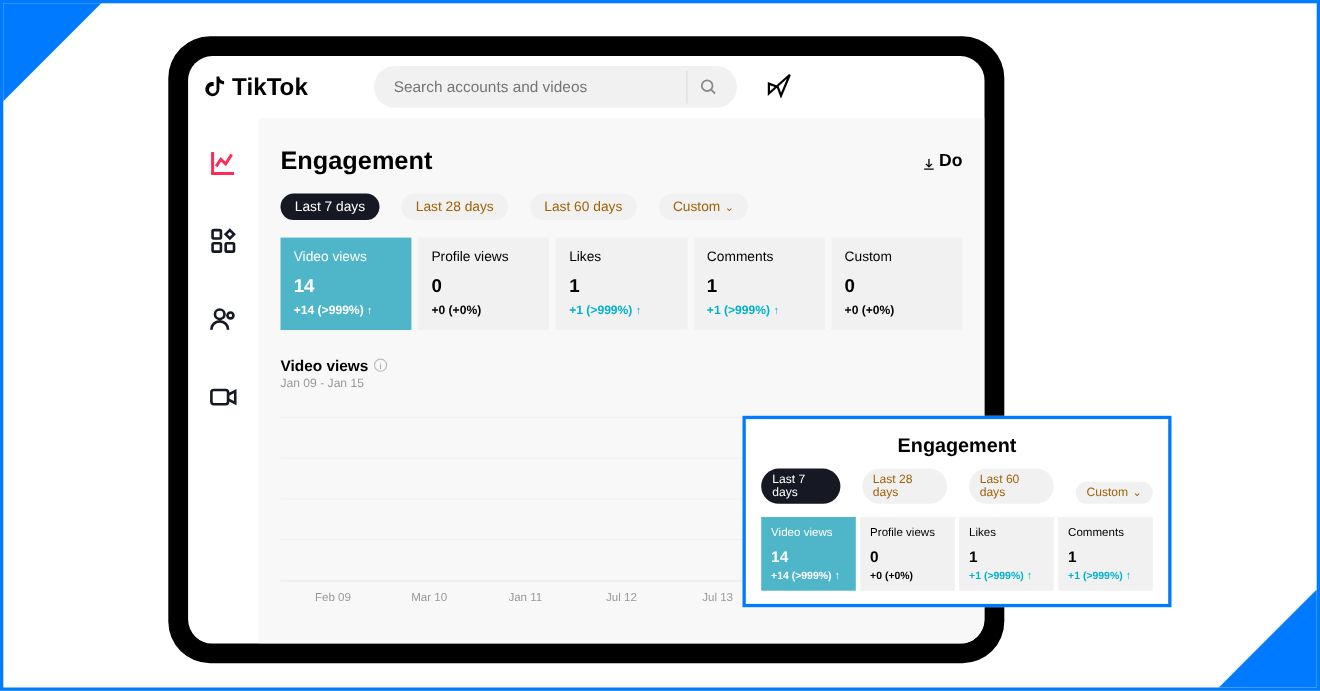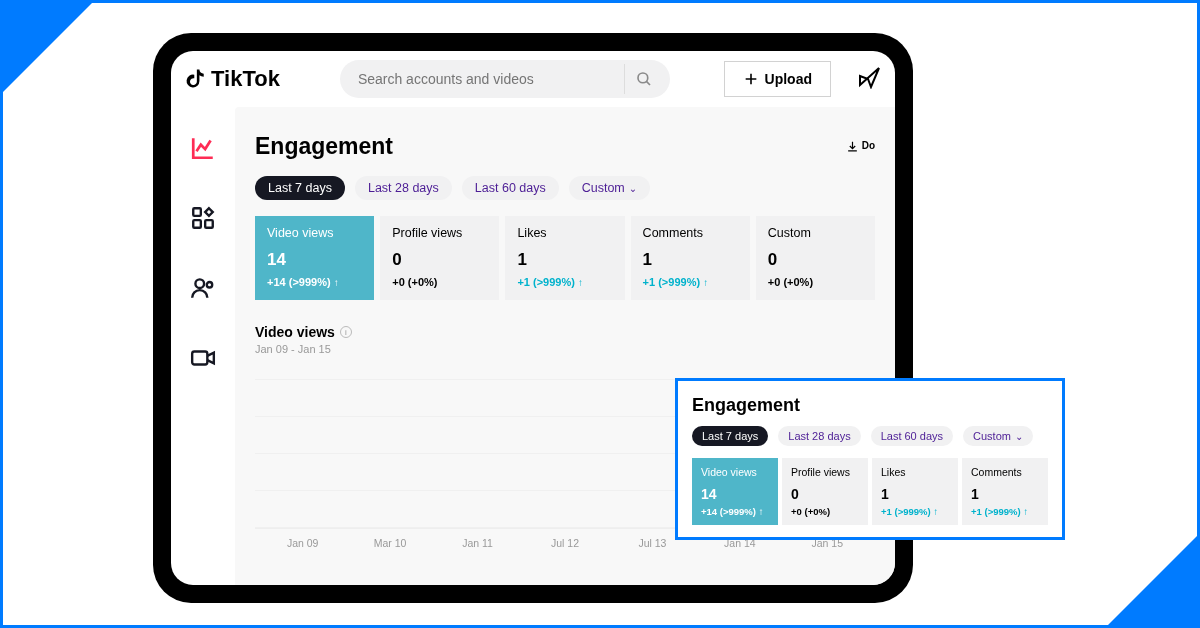--- a/index.html
+++ b/index.html
@@ -96,32 +96,32 @@
     flex: 1;
     background: #f8f8f8;
     padding: 26px 20px 10px 20px;
     border-top-left-radius: 4px;
     position: relative;
   }
   .page-title-row {
     display: flex; justify-content: space-between; align-items: center;
     margin-bottom: 16px;
   }
-  .page-title { font-size: 23px; font-weight: 700; }
-  .download-link { font-size: 10px; font-weight: 600; display: flex; align-items: flex-start; gap: 3px; }
-
-  .range-row { display: flex; gap: 10px; margin-bottom: 16px; align-items: flex-end; }
+  .page-title { font-size: 23px; font-weight: 700; text-align: center; }
+  .download-link { font-size: 16px; font-weight: 600; display: flex; align-items: flex-end; gap: 3px; }
+
+  .range-row { display: flex; gap: 20px; margin-bottom: 16px; align-items: flex-end; }
   .range-pill {
     background: #f1f1f2;
     border-radius: 30px;
     padding: 5px 13px;
     font-size: 12.5px;
     font-weight: 500;
     cursor: pointer;
-    color: #4c1d95;
+    color: #a16207;
   }
   .range-pill.active { background: #161823; color: #fff; }
   .range-pill .chev { font-size: 10px; margin-left: 4px; }
 
   .metrics { display: flex; gap: 6px; margin-bottom: 24px; }
   .metric {
     flex: 1;
     background: #f1f1f2;
     padding: 10px 12px 12px 12px;
     cursor: pointer;
@@ -189,27 +189,20 @@
       <div class="search">
         <input class="search-input" placeholder="Search accounts and videos" style="">
         <div class="search-btn">
           <svg width="18" height="18" viewBox="0 0 24 24" fill="none" stroke="#8a8a8a" stroke-width="2.2">
             <circle cx="10.5" cy="10.5" r="6.5"></circle>
               <line x1="20" y1="20" x2="15.2" y2="15.2"></line>
           </svg>
         </div>
       </div>
 
-      <button class="upload-btn">
-        <svg width="16" height="16" viewBox="0 0 24 24" stroke="#000" stroke-width="2.4">
-            <line x1="12" y1="4" x2="12" y2="20"></line>
-            <line x1="4" y1="12" x2="20" y2="12"></line>
-          </svg>
-        <span>Upload</span>
-      </button>
 
       <span class="send-icon">
         <svg width="24" height="24" viewBox="0 0 24 24" fill="none" stroke="#000" stroke-width="2">
             <path d="M3 20 L22 3 L14 22 L11 14 L3 11 Z" fill="none"></path>
           </svg>
       </span>
     </div>
 
     <div class="main">
       <div class="sidebar">
@@ -297,21 +290,21 @@
         <div class="chart-sub">Jan 09 - Jan 15</div>
 
         <div class="chart-area">
           <div class="grid-line"></div>
           <div class="grid-line"></div>
           <div class="grid-line"></div>
           <div class="grid-line"></div>
           <div class="grid-line"></div>
         </div>
         <div class="x-axis" id="x-axis">
-            <div class="x-tick">Jan 09</div>
+            <div class="x-tick">Feb 09</div>
             <div class="x-tick">Mar 10</div>
             <div class="x-tick">Jan 11</div>
             <div class="x-tick">Jul 12</div>
             <div class="x-tick">Jul 13</div>
             <div class="x-tick">Jan 14</div>
             <div class="x-tick">Jan 15</div>
           </div>
       </div>
     </div>
   </div>

